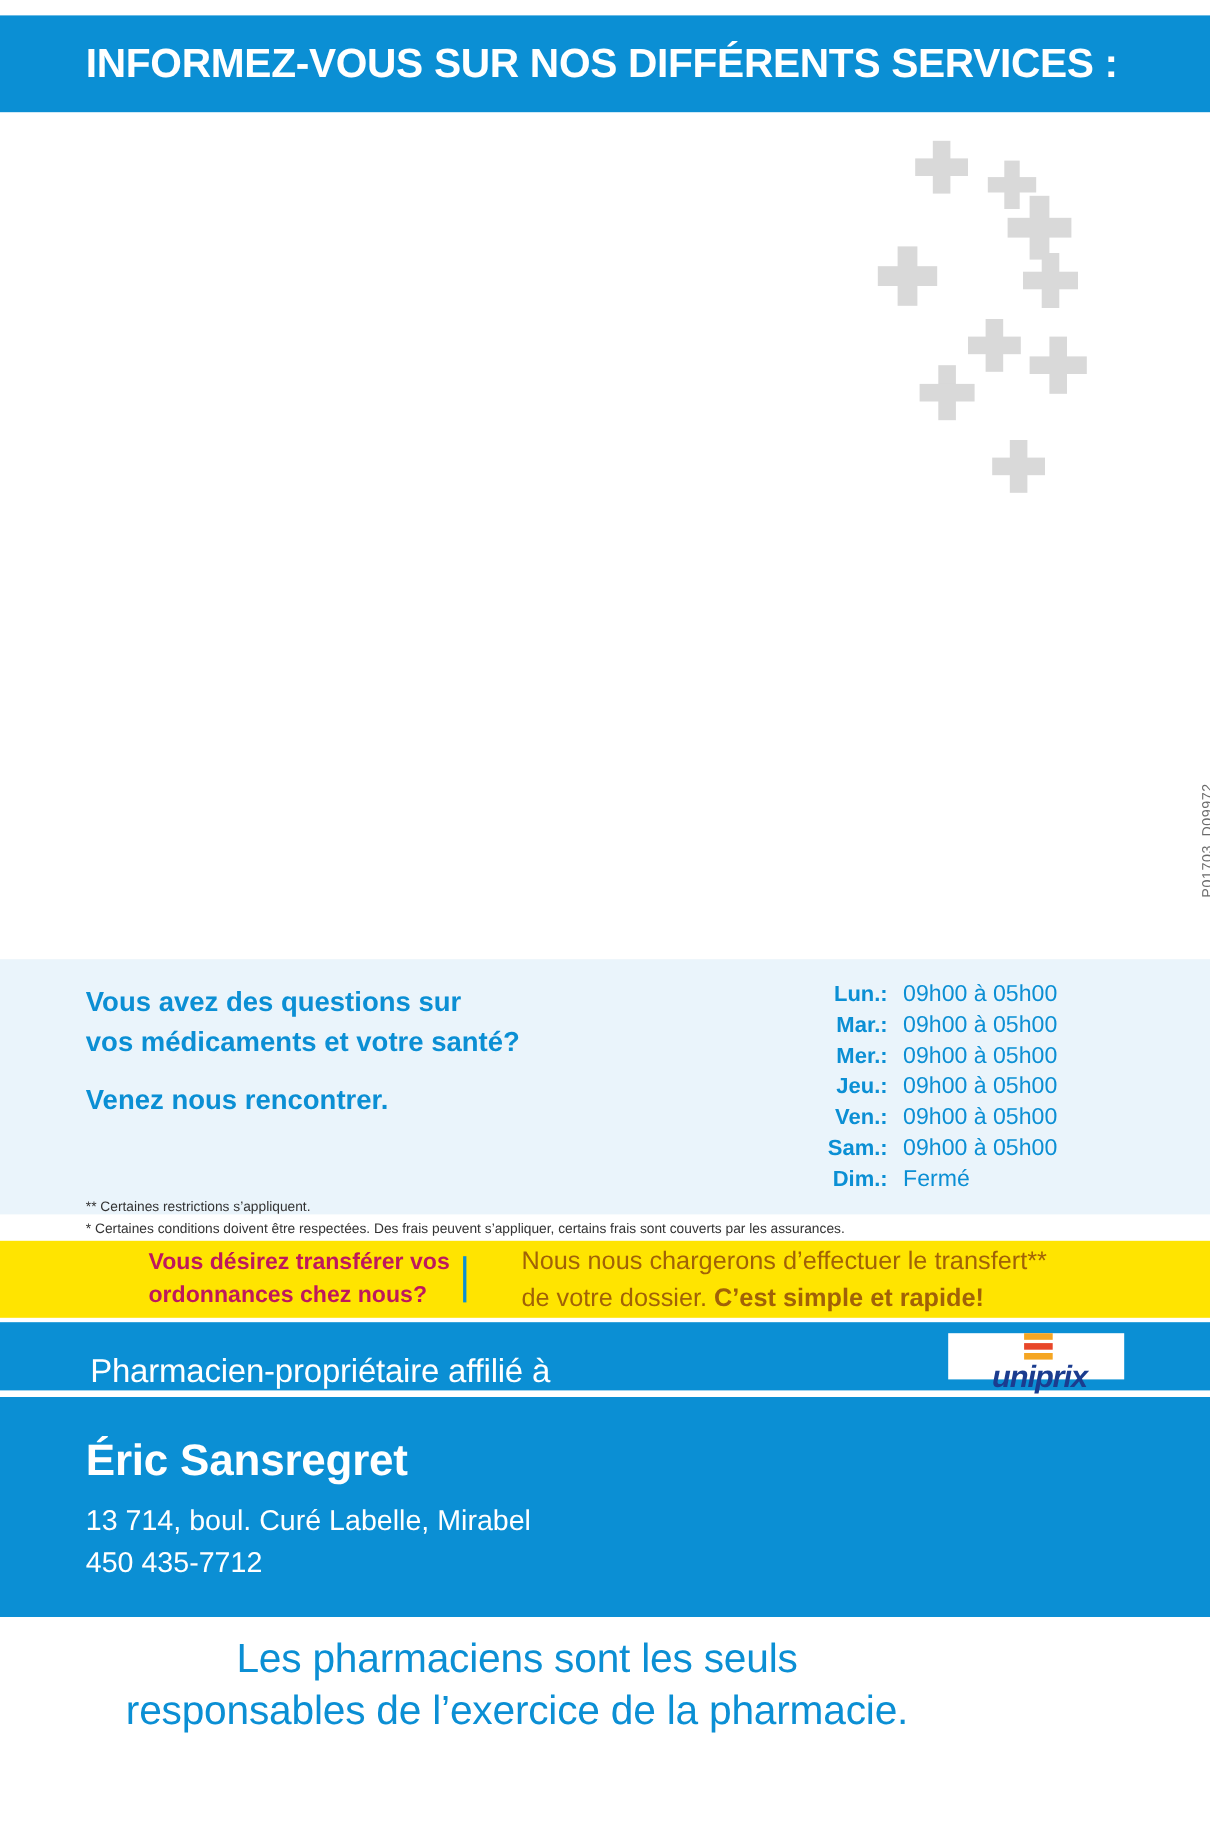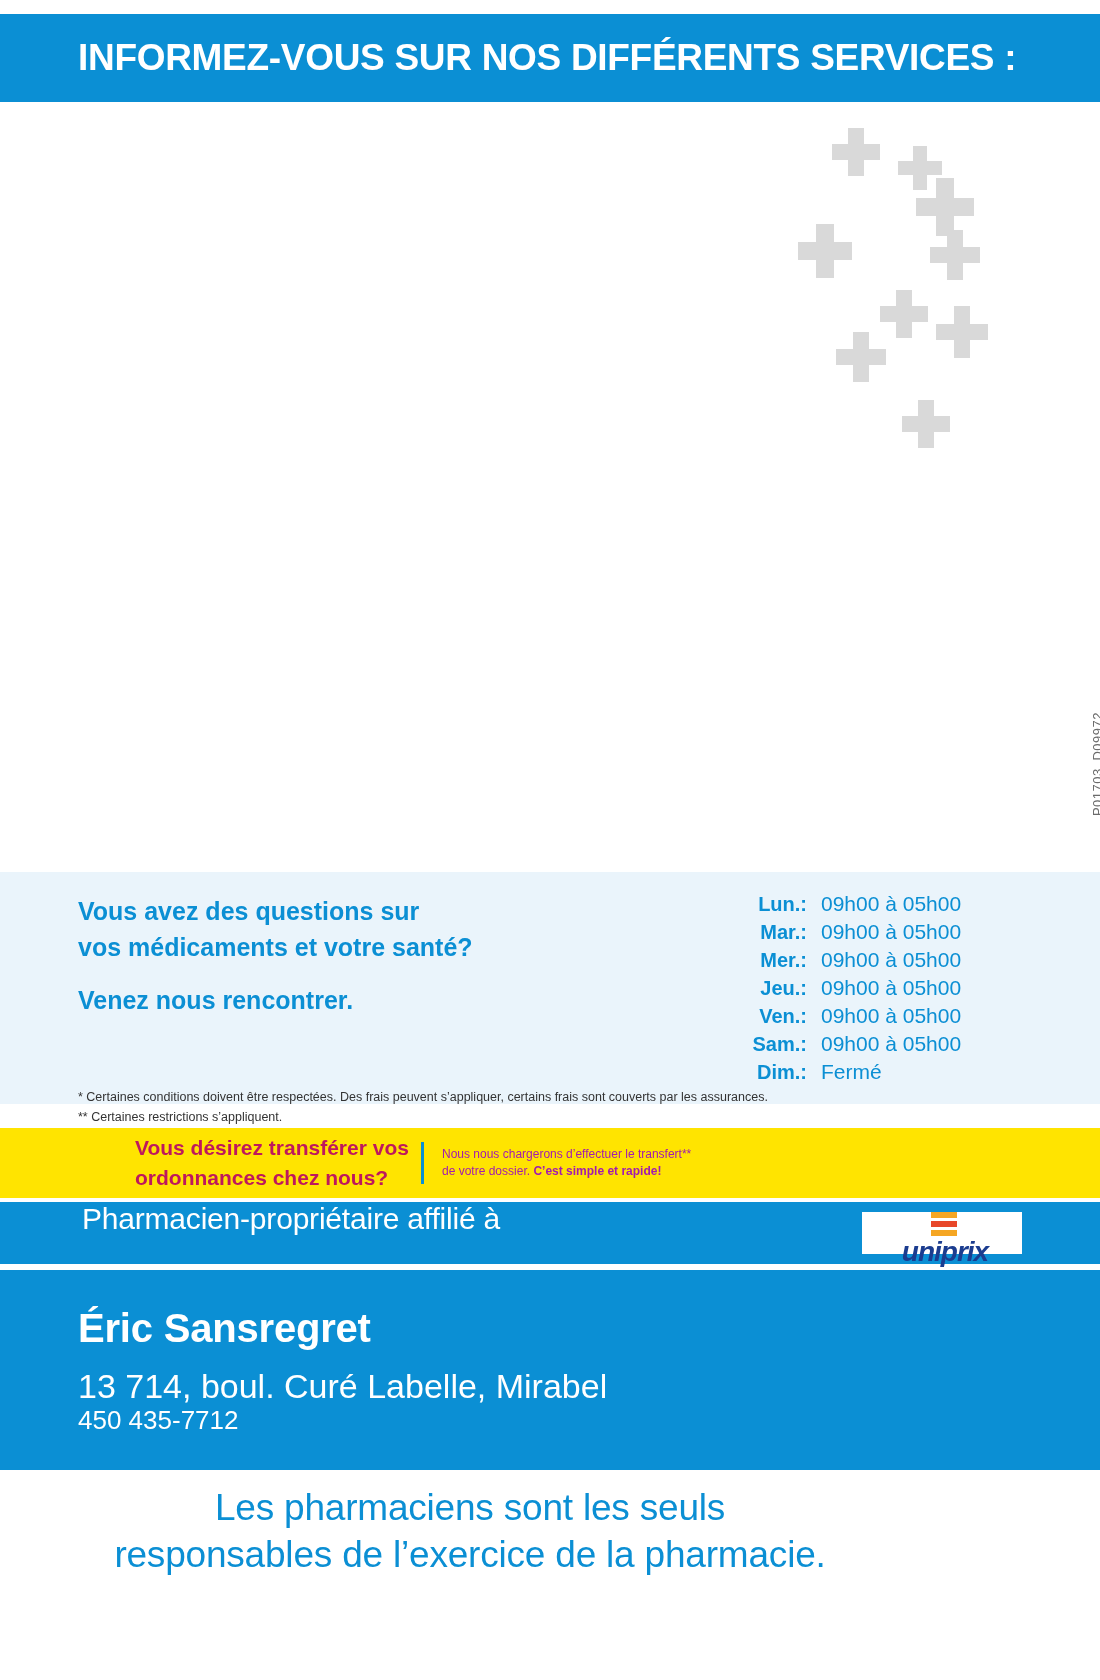--- a/index.html
+++ b/index.html
@@ -163,38 +163,39 @@
     line-height: 1.45;
     text-align: left;
   }
   .yb-sep {
     width: 3px;
     height: 42px;
     background: #0b8fd4;
     margin: 0 18px 0 6px;
   }
   .yb-right {
-    color: #a21caf;
-    font-size: 12px;
+    color: #a16207;
+    font-size: 23px;
     line-height: 1.45;
+    margin-left: 32px;
   }
   .yb-right b {
     font-weight: bold;
   }
 
   
   .affiliate-band {
     position: absolute;
     left: 0;
     top: 1202px;
     width: 1100px;
     height: 62px;
     background: #0b8fd4;
     display: flex;
-    align-items: flex-start;
+    align-items: flex-end;
   }
   .affiliate-text {
     margin-left: 82px;
     color: #ffffff;
     font-size: 30px;
     letter-spacing: -0.2px;
   }
   .uniprix-logo {
     position: absolute;
     right: 78px;
@@ -249,21 +250,21 @@
     top: 36px;
     font-size: 40px;
     font-weight: bold;
     letter-spacing: -0.2px;
     text-align: right;
   }
   .pharmacist-address {
     position: absolute;
     left: 78px;
     top: 97px;
-    font-size: 34px;
+    font-size: 26px;
   }
   .pharmacist-phone {
     position: absolute;
     left: 78px;
     top: 135px;
     font-size: 26px;
   }
 
   
   .slogan {
@@ -335,22 +336,22 @@
         <div class="hours-val">09h00 à 05h00</div>
       </div>
       <div class="hours-row">
         <div class="hours-day">Dim.:</div>
         <div class="hours-val">Fermé</div>
       </div>
     </div>
   </div>
 
   <div class="footnotes">
+    <div>** Certaines restrictions s’appliquent.</div>
     <div>* Certaines conditions doivent être respectées. Des frais peuvent s’appliquer, certains frais sont couverts par les assurances.</div>
-    <div>** Certaines restrictions s’appliquent.</div>
   </div>
 
   <div class="yellow-band">
     <div class="yb-left">
       <span>Vous désirez transférer vos</span><br>
       <span>ordonnances chez nous?</span>
     </div>
     <div class="yb-sep"></div>
     <div class="yb-right">
       <span>Nous nous chargerons d’effectuer le transfert**</span><br>

